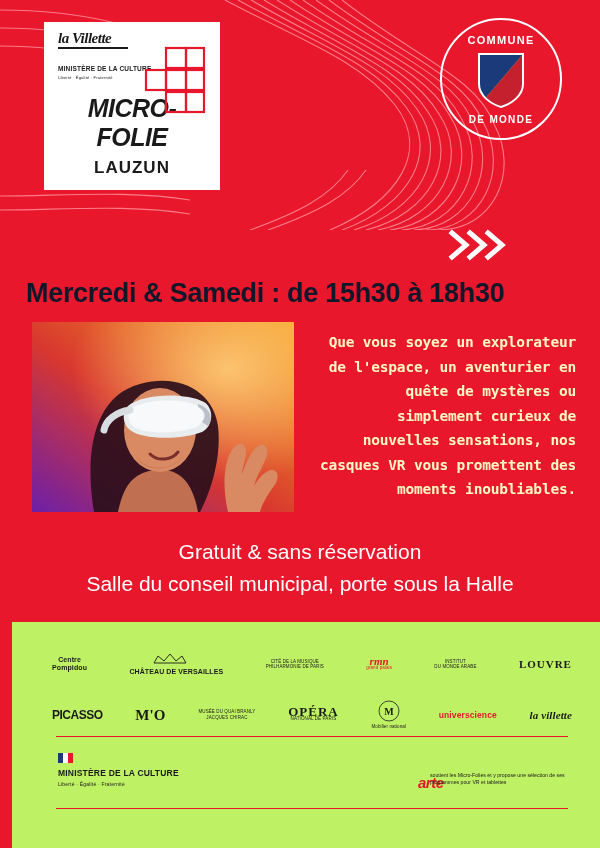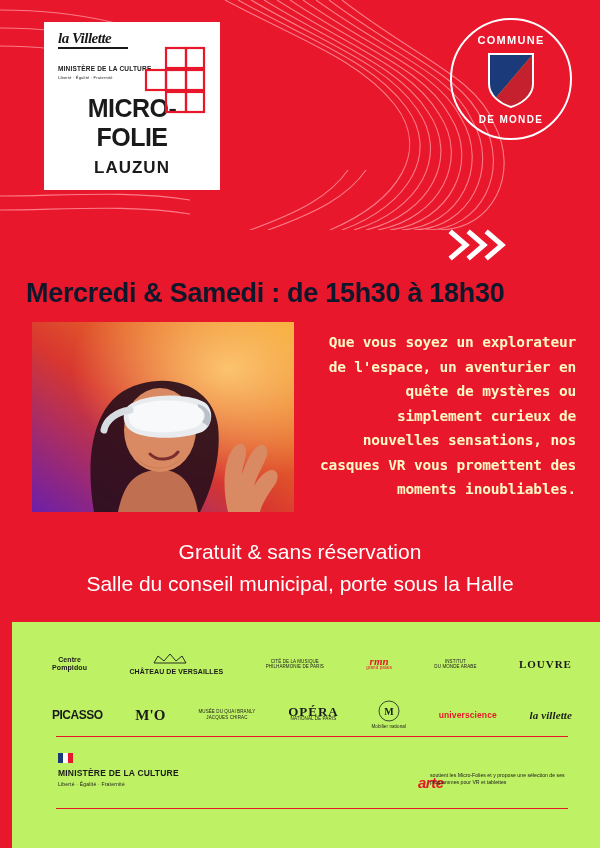--- a/index.html
+++ b/index.html
@@ -85,41 +85,42 @@
     letter-spacing: 0.2px;
   }
   .micro-folie-title {
     margin-top: 14px;
     text-align: center;
     font-size: 25px;
     font-weight: bold;
     letter-spacing: -0.5px;
     color: #1a1a1a;
     font-family: "Liberation Sans", sans-serif;
+    font-style: italic;
   }
   .lauzun-title {
     margin-top: 6px;
     text-align: center;
     font-size: 17px;
     font-weight: bold;
     letter-spacing: 1px;
     color: #1a1a1a;
   }
   .cubes {
     position: absolute;
     right: 14px;
     top: 24px;
     width: 62px;
     height: 70px;
   }
 
   
   .commune {
     position: absolute;
-    right: 28px;
+    right: 38px;
     top: 18px;
     width: 122px;
     height: 122px;
     border-radius: 50%;
     border: 2px solid #ffffff;
     box-sizing: border-box;
   }
   .commune .c-top, .commune .c-bottom {
     position: absolute;
     width: 100%;

